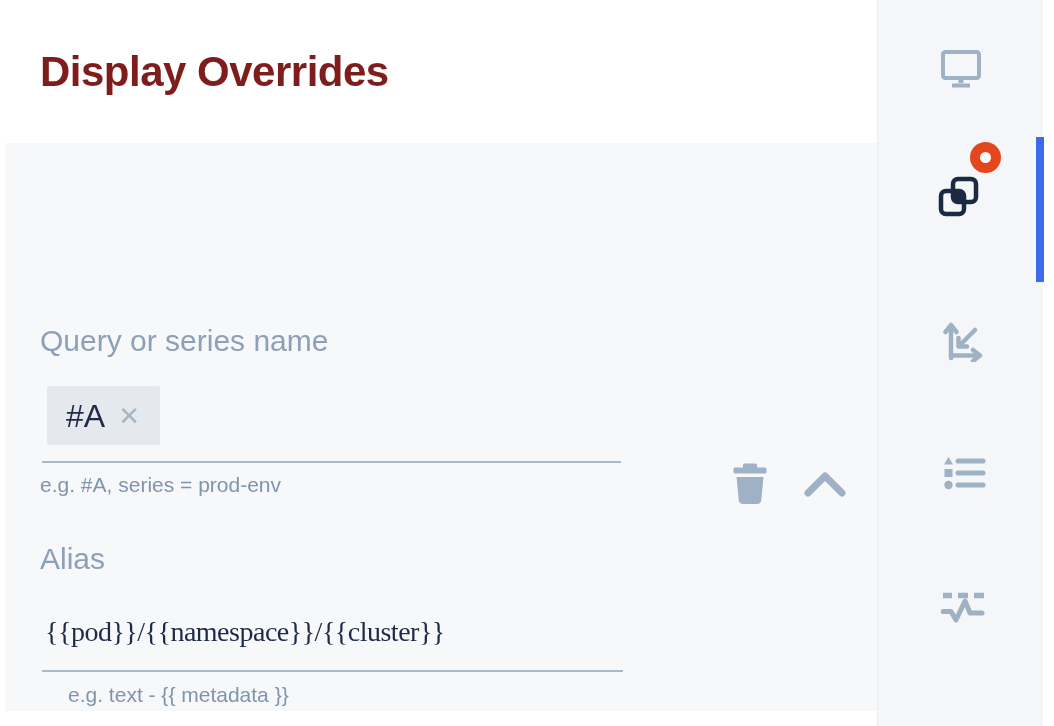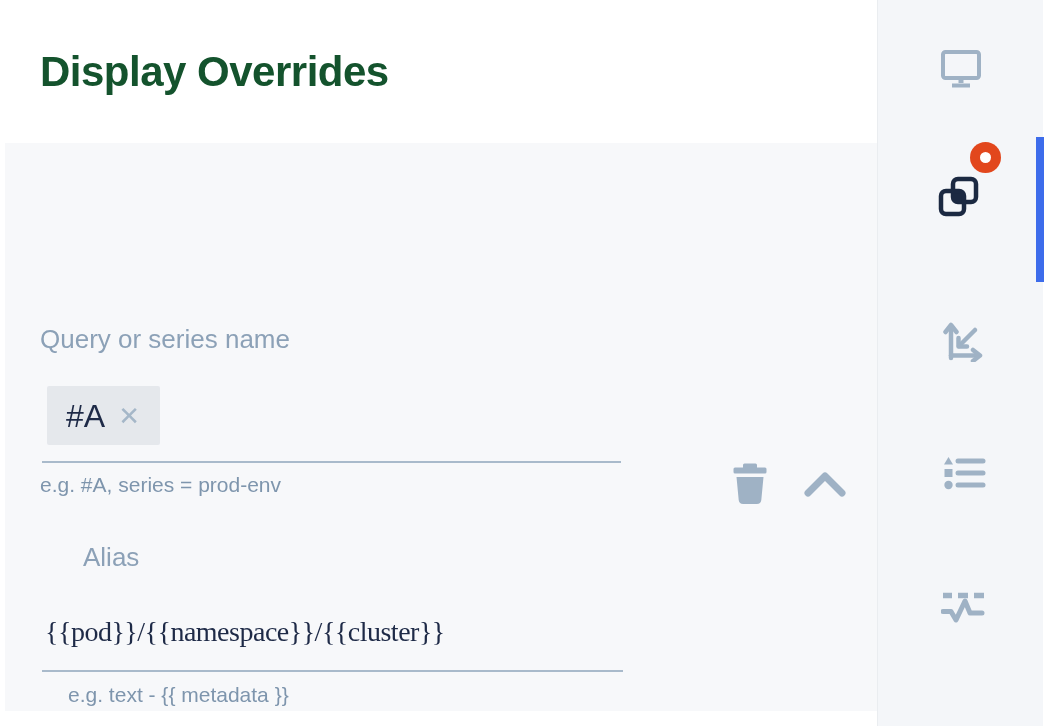--- a/index.html
+++ b/index.html
@@ -8,30 +8,30 @@
     background:#ffffff;
     font-family:"Liberation Sans","DejaVu Sans",sans-serif;
     -webkit-font-smoothing:antialiased;
   }
   .abs{position:absolute;}
 
   
   .page-title{
     left:40px;top:51px;
     font-size:42px;font-weight:700;letter-spacing:-0.5px;
-    color:#14532d;line-height:1;
+    color:#7f1d1d;line-height:1;
   }
 
   
   .main-panel{
     left:5px;top:143px;width:872px;height:568px;
     background:#f7f8fa;
   }
   .field-label{
-    font-size:26px;color:#8ca1b7;line-height:1;
+    font-size:30px;color:#8ca1b7;line-height:1;
   }
   .helper-text{
     font-size:21px;color:#7e95ad;line-height:1;
   }
   .chip{
     left:42px;top:243px;height:59px;
     display:inline-flex;align-items:center;
     padding:0 20px 0 19px;gap:13px;
     background:#e5e8ec;border-radius:2px;
   }
@@ -102,21 +102,21 @@
   </button>
 
   <button class="abs icon-btn" style="left:798px;top:327px;">
     <span style="display:block;">
       <svg width="44" height="28" viewBox="0 0 44 28">
         <path d="M5 23 L22 6 L39 23" fill="none" stroke="#9fb2c5" stroke-width="7" stroke-linecap="round" stroke-linejoin="round"></path>
       </svg>
     </span>
   </button>
 
-  <div class="abs field-label" style="left:35px;top:401px;margin-left:43px;">Alias</div>
+  <div class="abs field-label" style="left:35px;top:401px;">Alias</div>
 
   <input class="abs alias-input" type="text" value="{{pod}}/{{namespace}}/{{cluster}}" style="">
 
   <div class="abs underline" style="left:37px;top:527px;width:581px;"></div>
 
   <div class="abs helper-text" style="left:35px;top:541px;margin-left:28px;">e.g. text - {{ metadata }}</div>
 
 </div>
 
 <div class="abs sidebar"></div>

